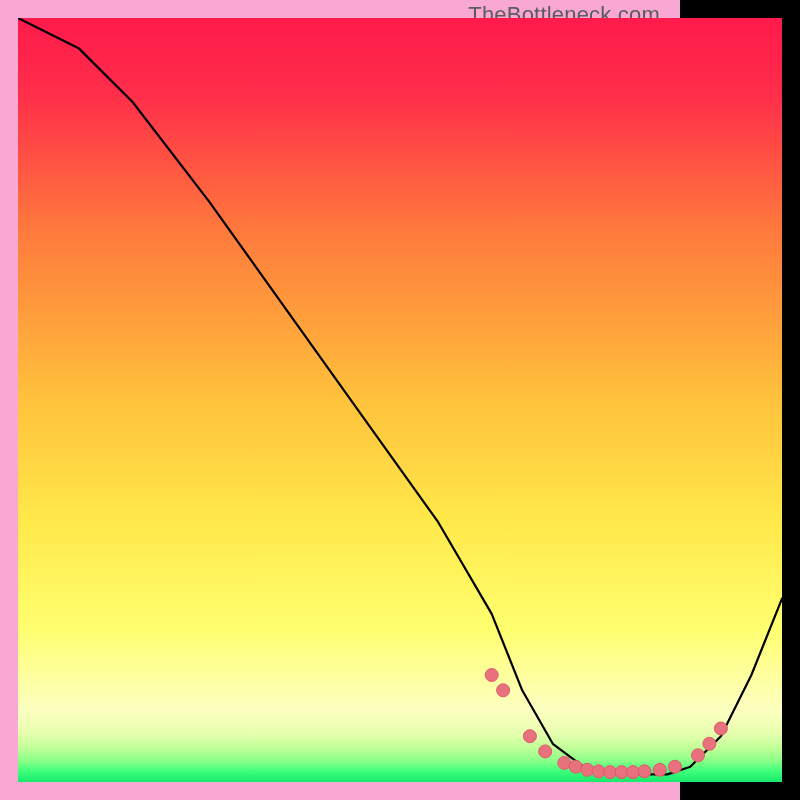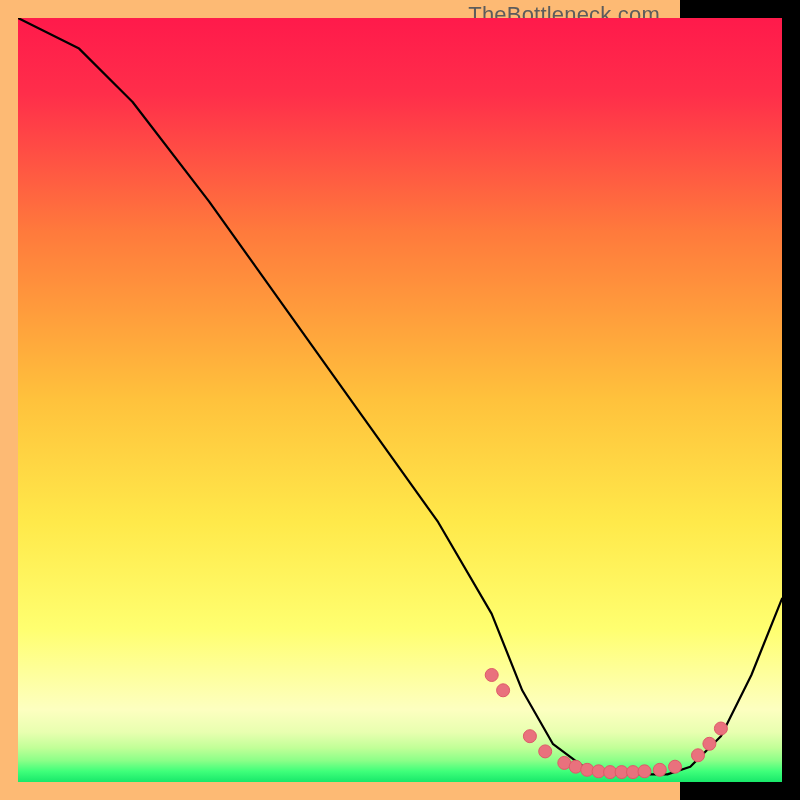--- a/index.html
+++ b/index.html
@@ -8,21 +8,21 @@
     width: 800px;
     height: 800px;
     background: #000;
     overflow: hidden;
     font-family: Arial, Helvetica, sans-serif;
   }
   .stage {
     position: relative;
     width: 680px;
     height: 800px;
-    background: #fdba74;
+    background: #f9a8d4;
   }
   .plot {
     position: absolute;
     
     left: 18px;
     top: 18px;
     width: 764px;
     height: 764px;
   }
   .watermark {

